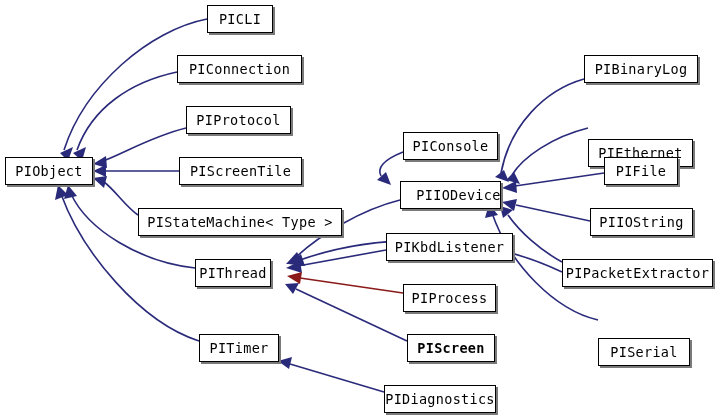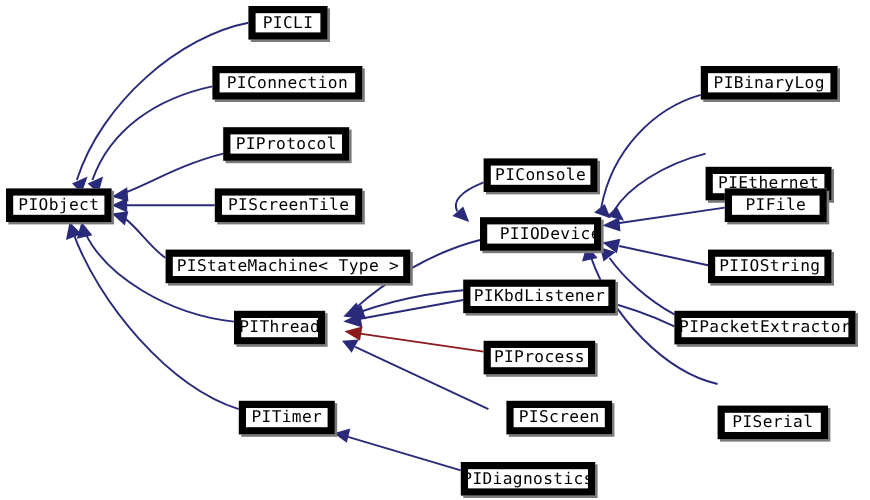--- a/index.html
+++ b/index.html
@@ -37,21 +37,21 @@
     stroke: none;
   }
   .arrow-private {
     fill: #8b1a1a;
     stroke: none;
   }
   .node {
     position: absolute;
     box-sizing: border-box;
     background: #ffffff;
-    border: 6px solid #000000;
+    border: 1px solid #000000;
     box-shadow: 2px 2px 0 #7a7a7a;
     display: flex;
     align-items: center;
     justify-content: center;
     font-size: 13.5px;
     color: #000000;
     letter-spacing: 0.3px;
     white-space: nowrap;
     z-index: 5;
     cursor: default;
@@ -131,22 +131,22 @@
   <div class="node" style="left:177px; top:55px;  width:125px; height:28px;">PIConnection</div>
   <div class="node" style="left:186px; top:106px; width:105px; height:28px;">PIProtocol</div>
   <div class="node" style="left:179px; top:157px; width:123px; height:28px;">PIScreenTile</div>
   <div class="node" style="left:138px; top:208px; width:204px; height:28px;">PIStateMachine&lt; Type &gt;</div>
   <div class="node" style="left:195px; top:259px; width:76px;  height:28px;">PIThread</div>
   <div class="node" style="left:199px; top:334px; width:80px;  height:28px;">PITimer</div>
   <div class="node" style="left:403px; top:132px; width:95px;  height:28px;">PIConsole</div>
   <div class="node" style="left:400px; top:181px; width:101px; height:28px;padding-left:16px;">PIIODevice</div>
   <div class="node" style="left:386px; top:233px; width:127px; height:28px;">PIKbdListener</div>
   <div class="node" style="left:403px; top:284px; width:93px;  height:28px;">PIProcess</div>
-  <div class="node" style="left:422px; top:334px; width:88px;  height:28px;">PIScreen</div>
+  <div class="node" style="left:407px; top:334px; width:88px;  height:28px;font-weight:bold;">PIScreen</div>
   <div class="node" style="left:384px; top:385px; width:112px; height:28px;">PIDiagnostics</div>
   <div class="node" style="left:584px; top:55px;  width:114px; height:28px;">PIBinaryLog</div>
   <div class="node" style="left:588px; top:106px; width:105px; height:28px;margin-top:33px;">PIEthernet</div>
-  <div class="node" style="left:604px; top:157px; width:85px;  height:28px;">PIFile</div>
+  <div class="node" style="left:604px; top:157px; width:74px;  height:28px;">PIFile</div>
   <div class="node" style="left:590px; top:208px; width:103px; height:28px;">PIIOString</div>
   <div class="node" style="left:562px; top:259px; width:151px; height:28px;">PIPacketExtractor</div>
   <div class="node" style="left:598px; top:310px; width:92px;  height:28px;margin-top:28px;">PISerial</div>
 
 </div>
 
 </body></html>

